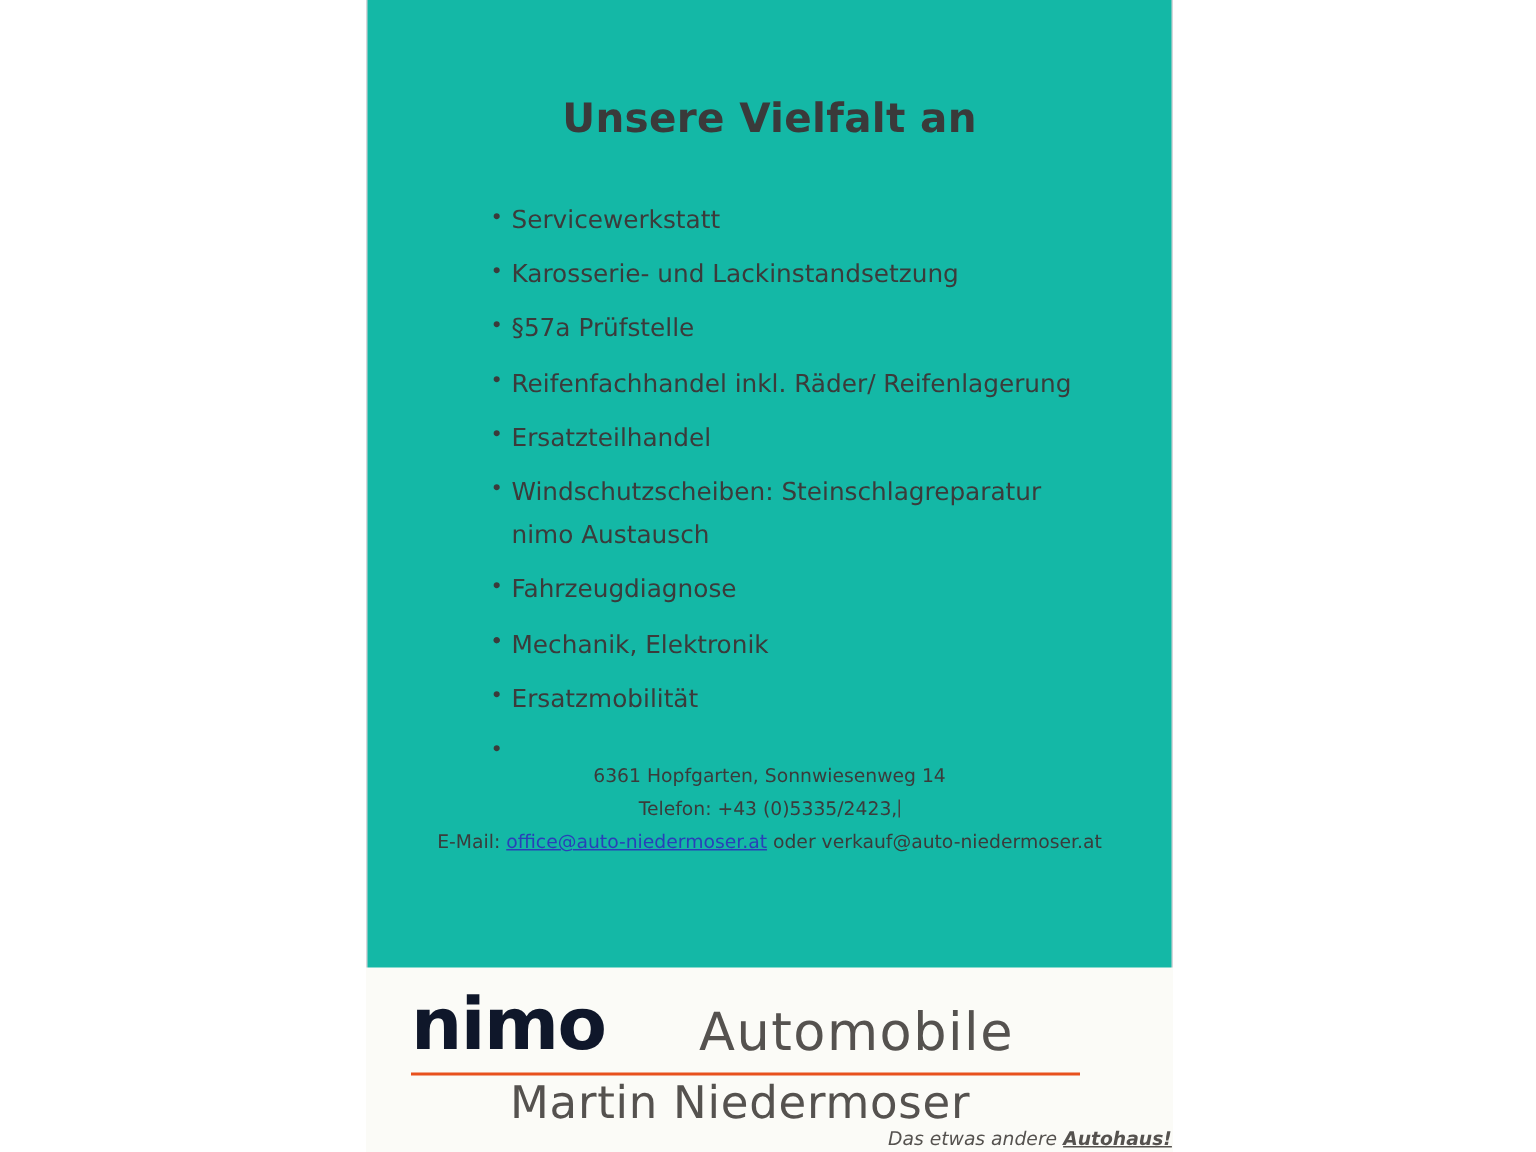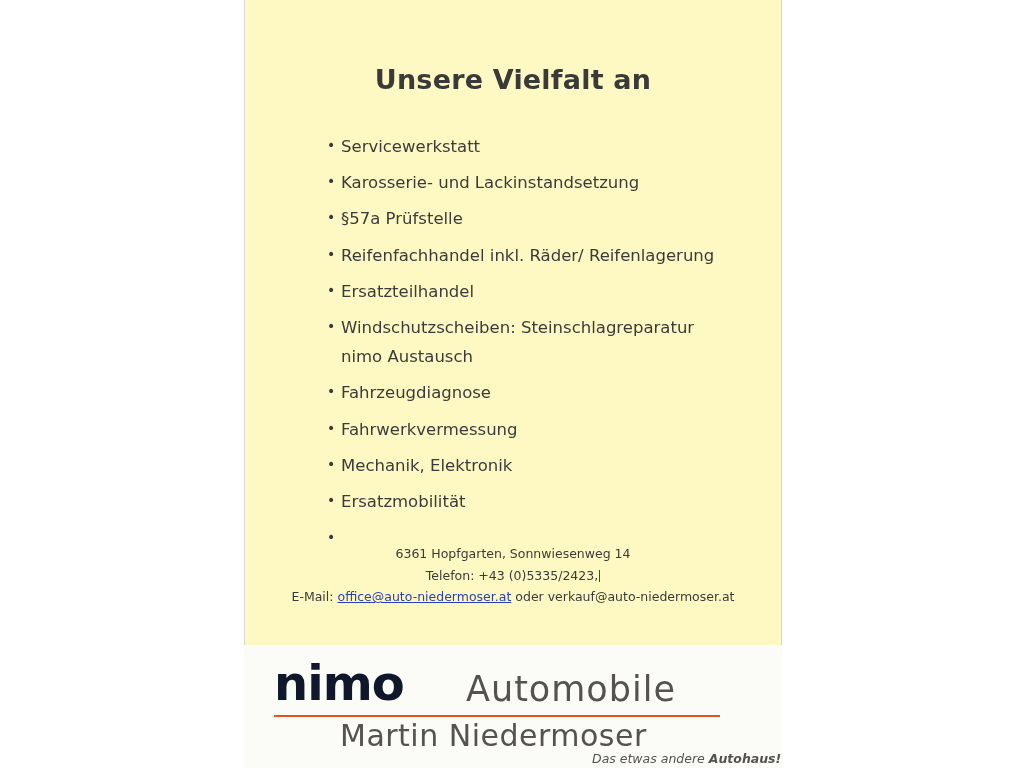--- a/index.html
+++ b/index.html
@@ -18,21 +18,21 @@
     background: #ffffff;
     overflow: hidden;
   }
 
   .flyer {
     position: absolute;
     left: 244px;
     top: 0px;
     width: 538px;
     height: 768px;
-    background: #fef9c3;
+    background: #14b8a6;
     border-left: 1px solid #d6d6da;
     border-right: 1px solid #d6d6da;
     box-sizing: border-box;
   }
 
   .headline {
     margin: 0;
     padding: 58px 60px 0 60px;
     text-align: center;
     font-size: 27px;
@@ -157,20 +157,21 @@
     position: absolute;
     left: 348px;
     top: 106px;
     font-size: 12.5px;
     color: #55524f;
     font-style: italic;
     white-space: nowrap;
   }
 
   .logo-slogan .underline {
+    text-decoration: underline;
     font-weight: bold;
   }
 </style>
 </head>
 <body>
 
 <div class="page">
 
   <div class="flyer">
 
@@ -203,21 +204,20 @@
         <span class="bullet">•</span>
         <span>Windschutzscheiben: Steinschlagreparatur</span>
         <span class="cont">nimo Austausch</span>
       </li>
       <li>
         <span class="bullet">•</span>
         <span>Fahrzeugdiagnose</span>
       </li>
       <li>
         <span class="bullet">•</span>
-        <span>Fahrwerkvermessung</span>
       </li>
       <li>
         <span class="bullet">•</span>
         <span>Mechanik, Elektronik</span>
       </li>
       <li>
         <span class="bullet">•</span>
         <span>Ersatzmobilität</span>
       </li>
       <li>

